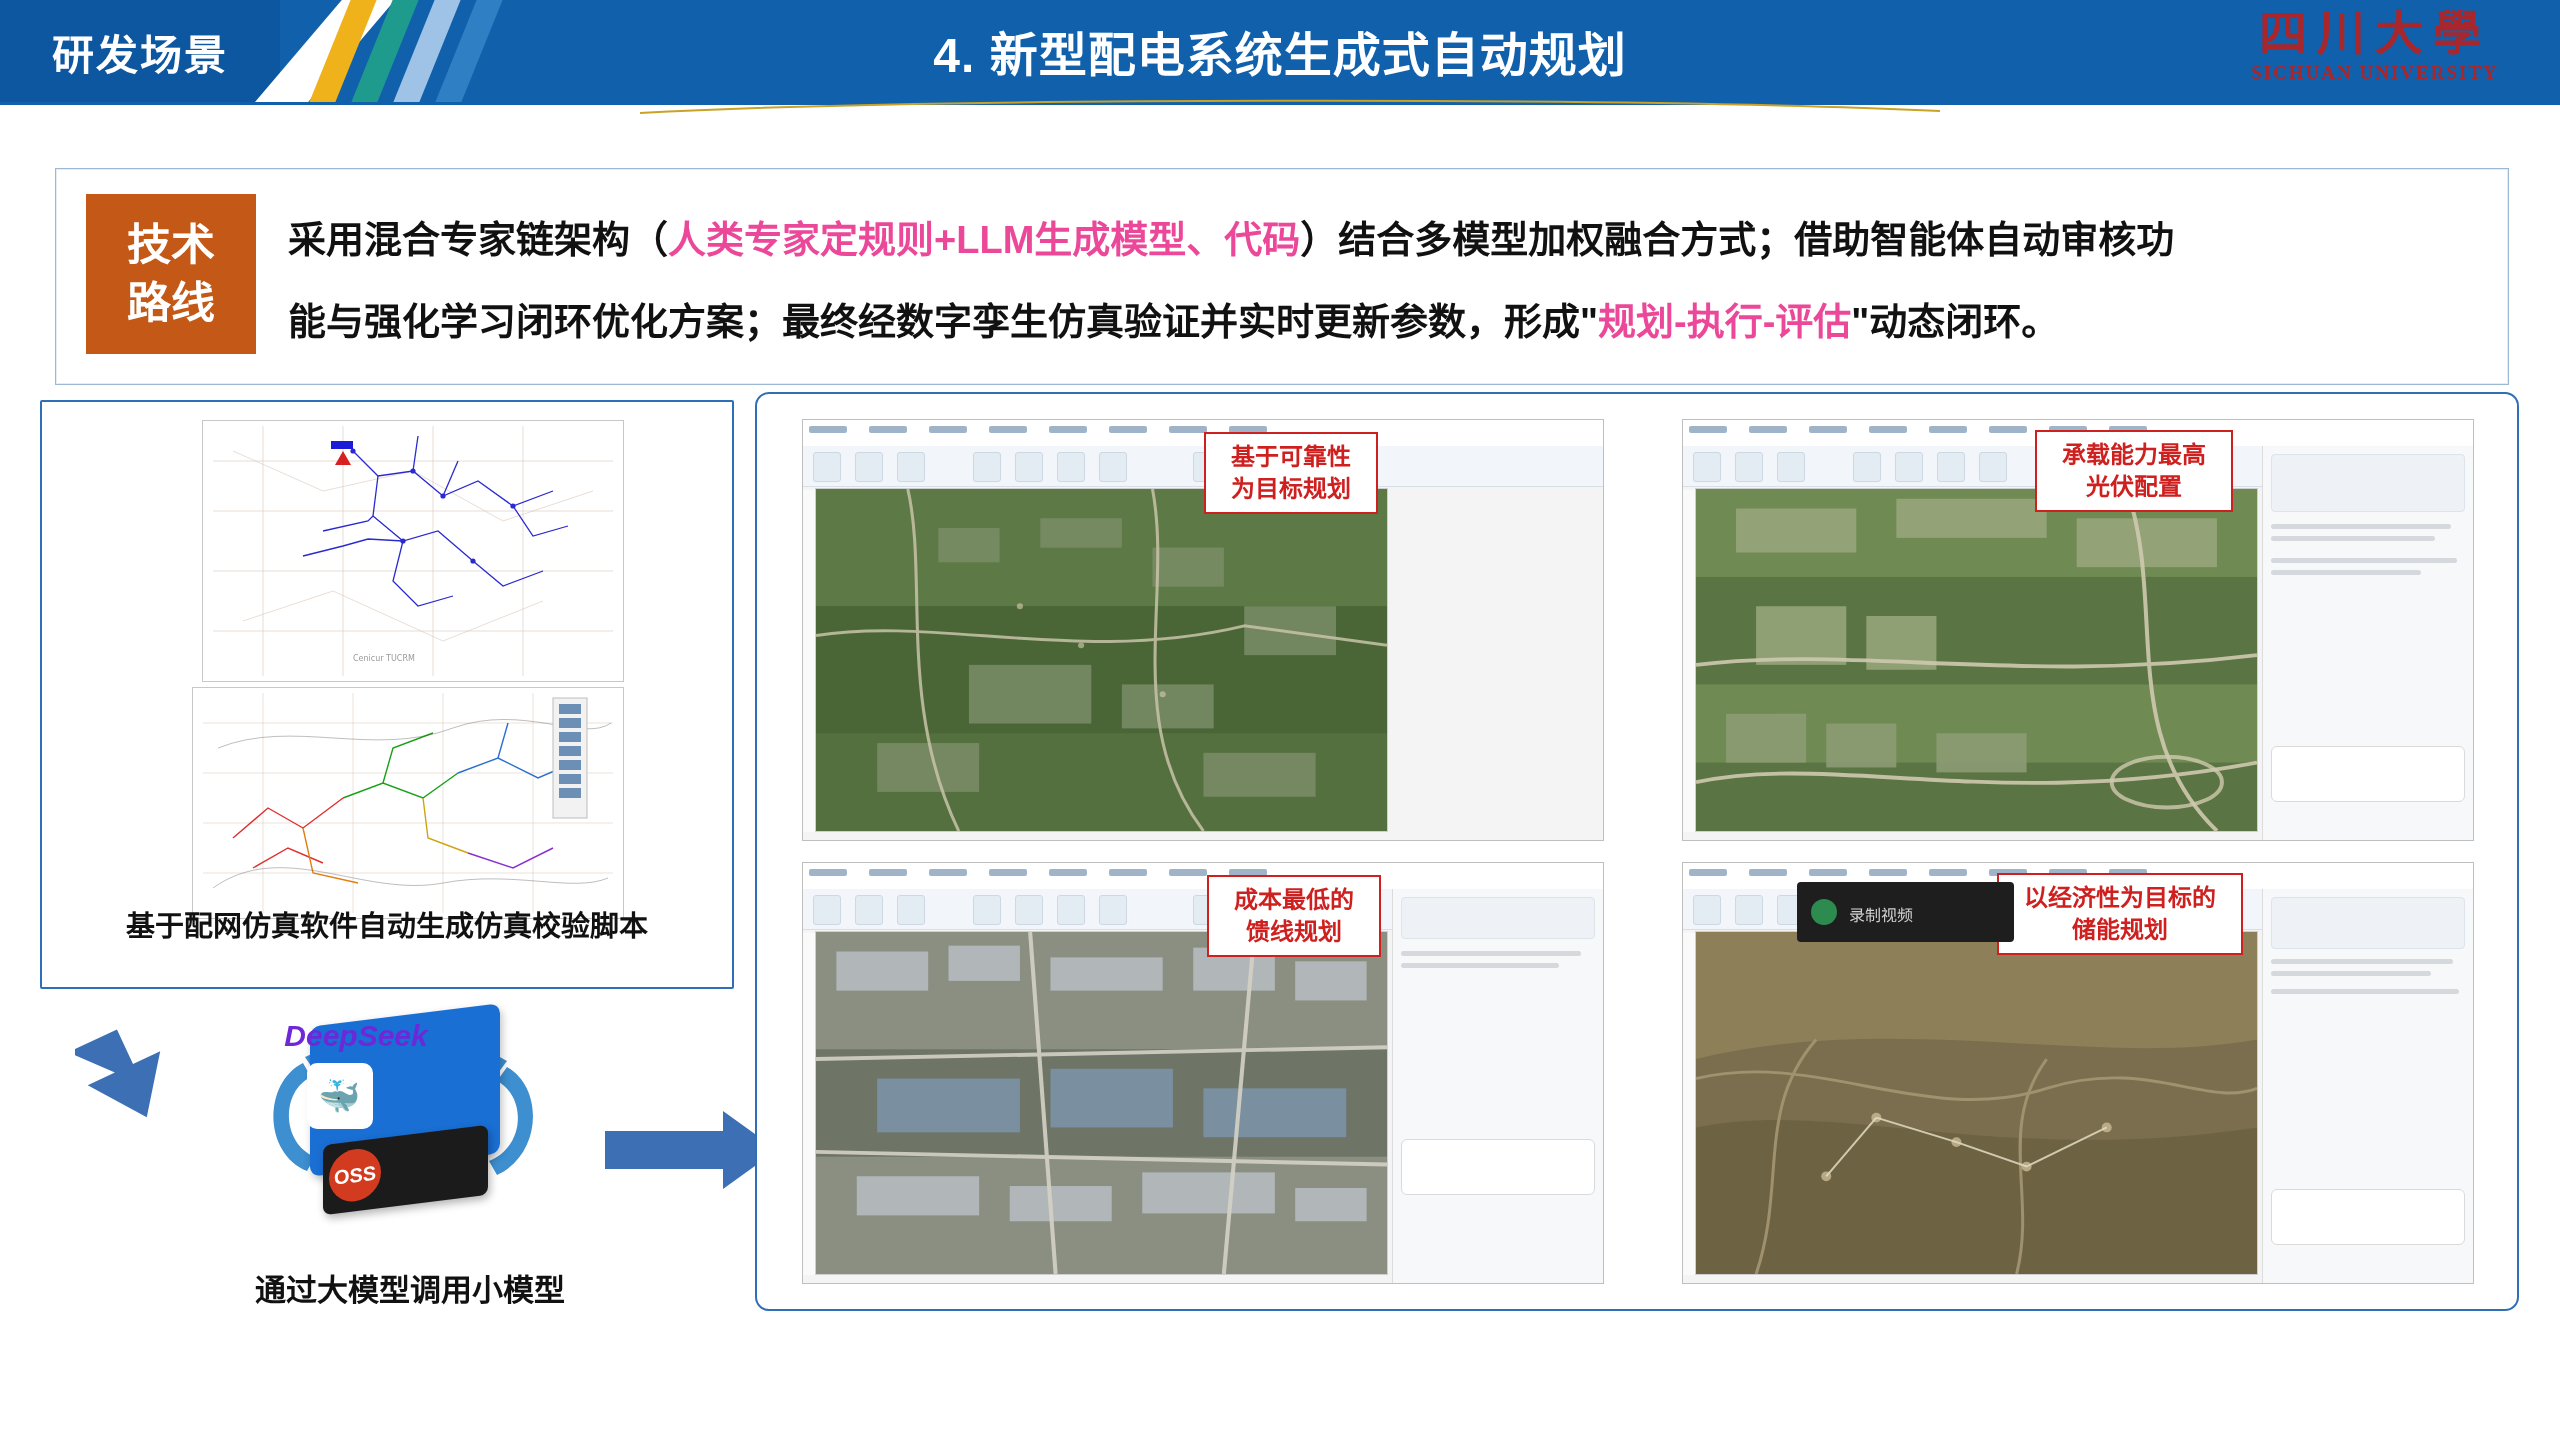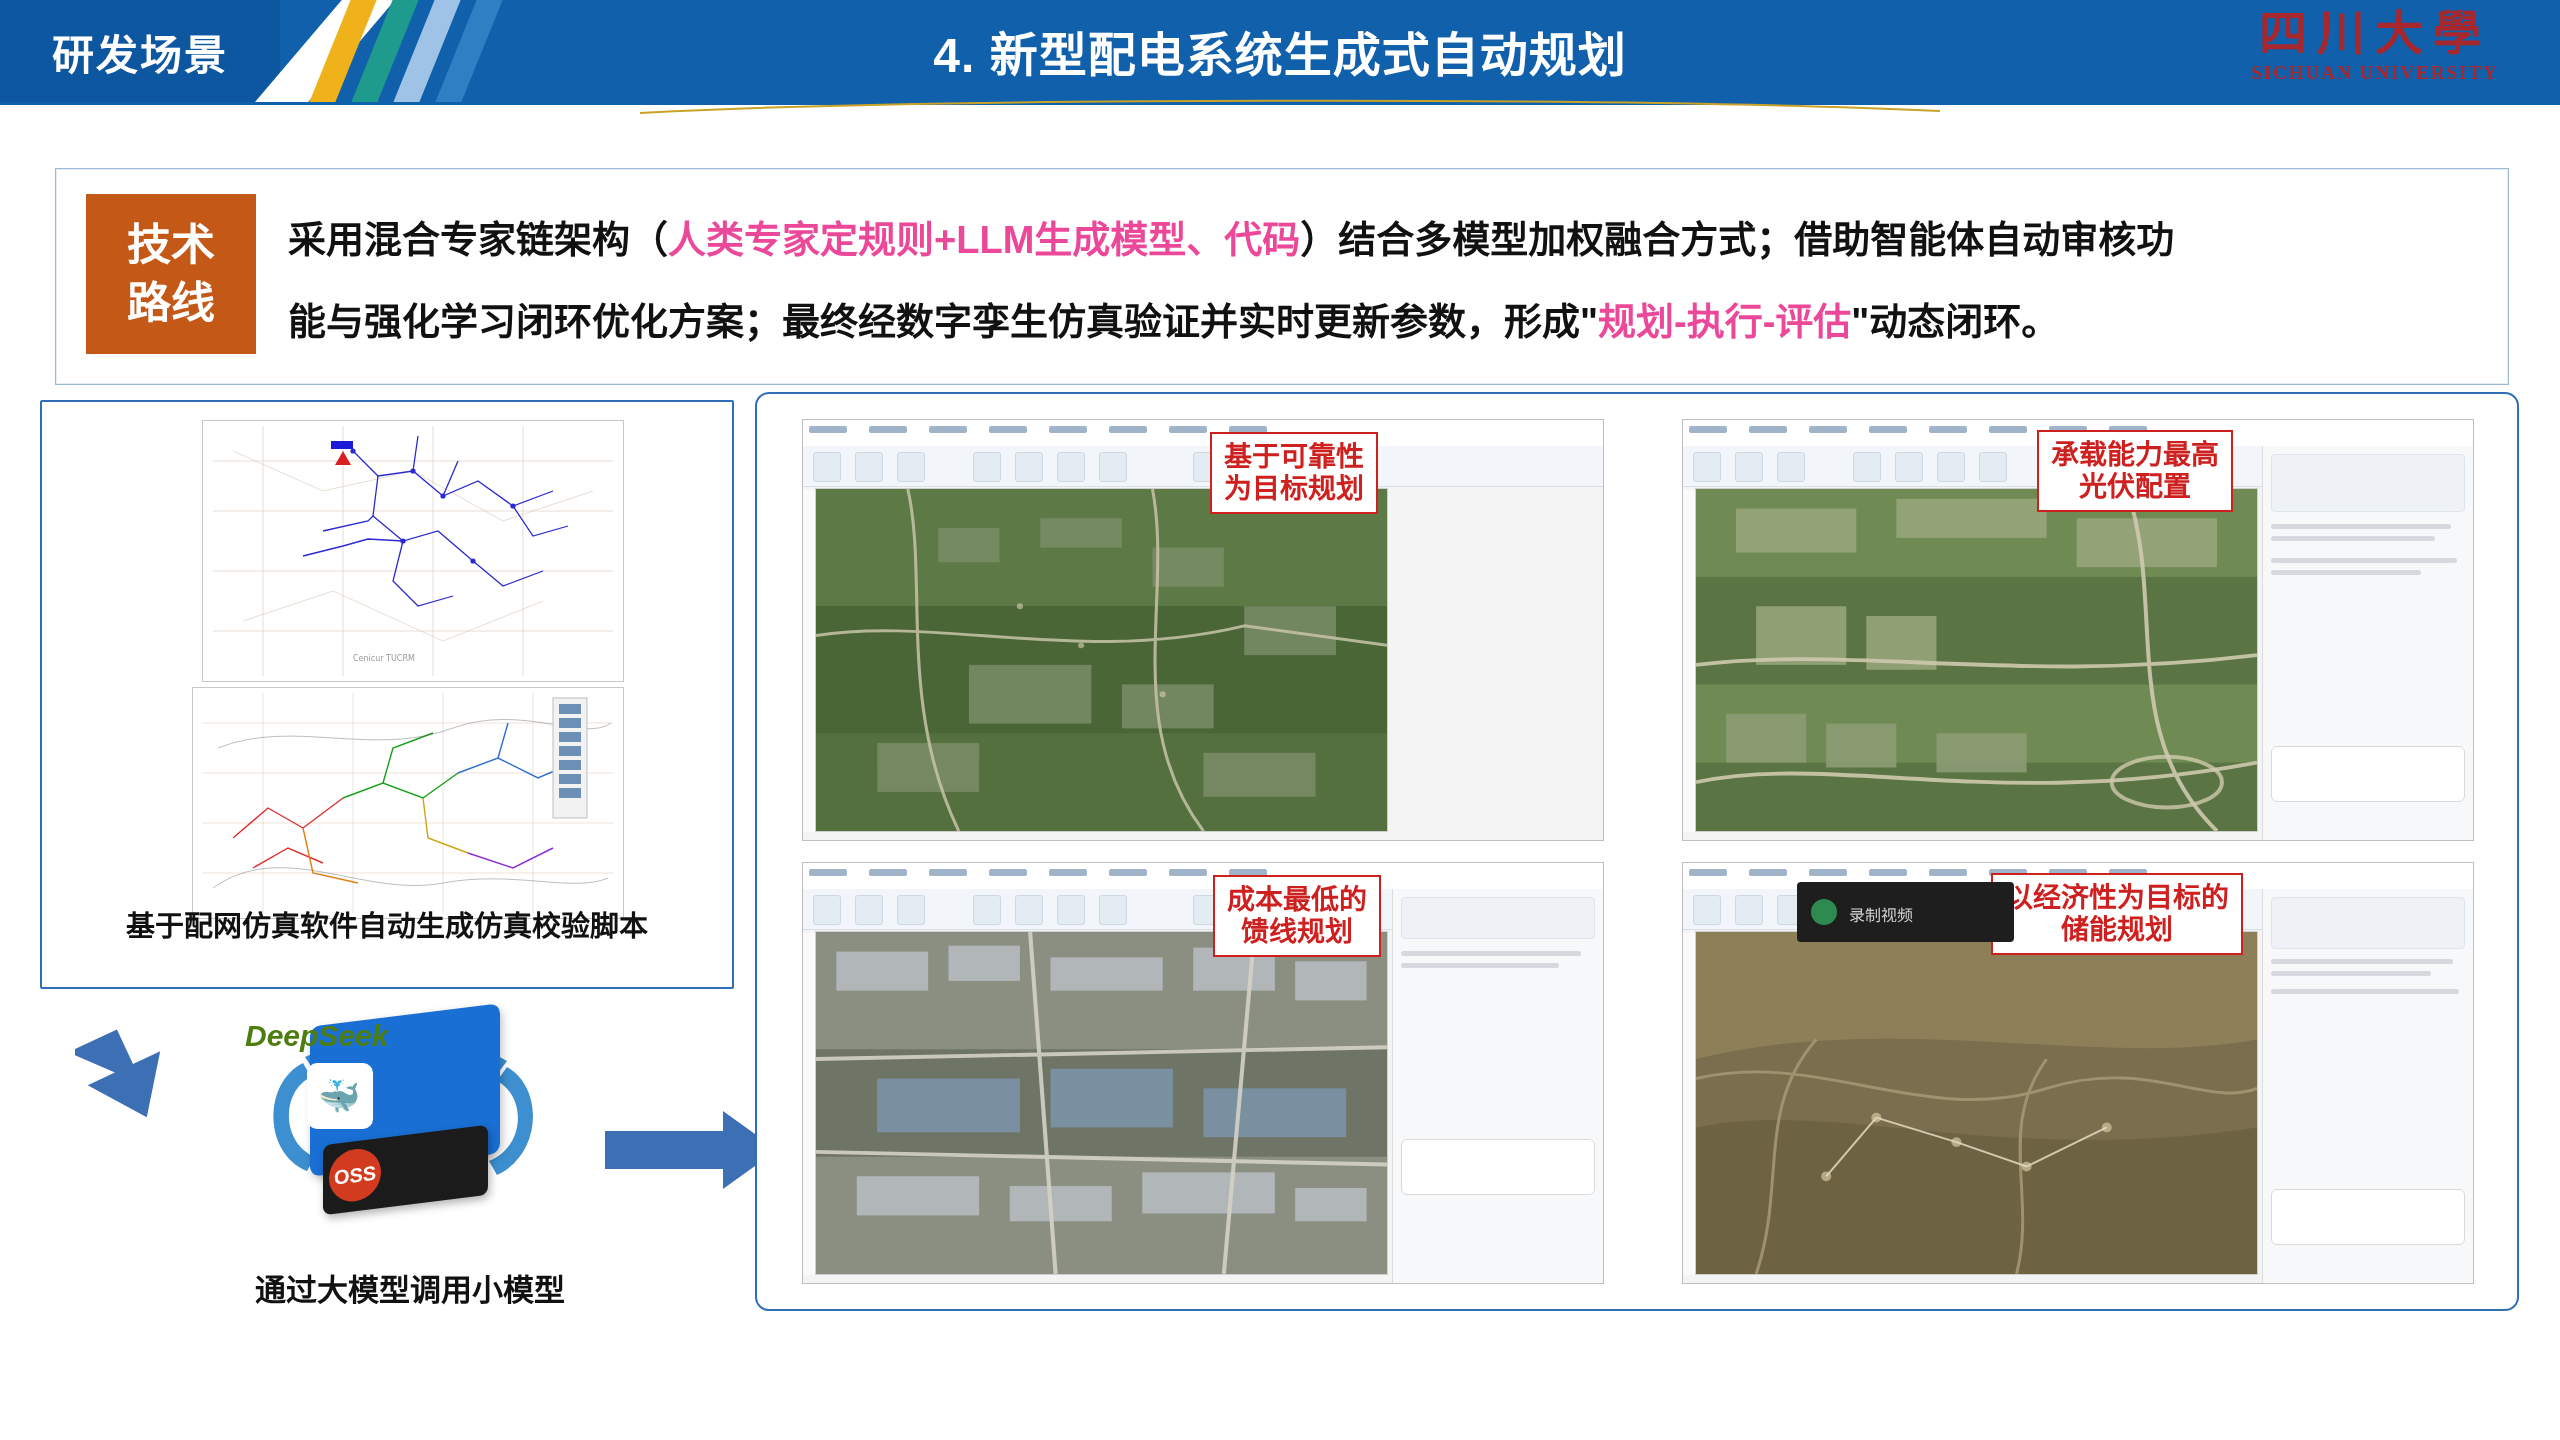--- a/index.html
+++ b/index.html
@@ -107,22 +107,22 @@
   
   .arrow1{position:absolute;left:75px;top:1018px;width:130px;height:110px;}
   .arrow2{position:absolute;left:605px;top:1105px;width:175px;height:90px;}
   .deepseek-wrap{position:absolute;left:245px;top:1005px;width:330px;height:225px;}
   .ds-card{
     position:absolute;left:65px;top:10px;width:190px;height:150px;
     background:#1a6fd4;border-radius:10px;transform:skewY(-7deg);
     box-shadow:2px 4px 8px rgba(0,0,0,.25);
   }
   .ds-title{
-    position:absolute;left:0;top:14px;width:190px;
-    color:#4d7c0f;font-size:30px;font-weight:bold;font-style:italic;
+    position:absolute;left:16px;top:14px;width:190px;text-align:center;
+    color:#6d28d9;font-size:30px;font-weight:bold;font-style:italic;
   }
   .ds-whale{
     position:absolute;left:62px;top:58px;width:66px;height:66px;
     background:#ffffff;border-radius:10px;
     display:flex;align-items:center;justify-content:center;
     color:#1a6fd4;font-size:34px;
   }
   .oss-card{
     position:absolute;left:78px;top:130px;width:165px;height:70px;
     background:#1b1b1b;border-radius:8px;transform:skewY(-7deg);
@@ -158,22 +158,22 @@
   .app-ribbon{position:absolute;left:0;top:26px;width:100%;height:40px;background:#f2f6fa;border-bottom:1px solid #d6dee6;}
   .ribbon-grp{position:absolute;top:6px;display:flex;gap:14px;}
   .ribbon-btn{width:26px;height:28px;background:#e3ebf3;border:1px solid #cdd8e3;border-radius:3px;}
   .map-area{position:absolute;left:12px;top:68px;right:215px;bottom:8px;overflow:hidden;border:1px solid #cfcfcf;}
   .side-rail{position:absolute;left:0;top:70px;width:12px;bottom:8px;background:#fafafa;}
   .chat-pane{position:absolute;right:0;top:26px;width:210px;bottom:0;background:#f7f8fa;border-left:1px solid #dcdcdc;}
   .chat-line{position:absolute;left:8px;height:5px;background:#d5d9de;border-radius:3px;}
   .chat-box{position:absolute;left:8px;right:8px;height:54px;background:#ffffff;border:1px solid #dadada;border-radius:6px;}
   .callout{
     position:absolute;background:#ffffff;border:2px solid #cf2020;
-    color:#cf2020;font-size:28px;font-weight:bold;line-height:32px;
-    padding:7px 12px;text-align:center;
+    color:#cf2020;font-size:24px;font-weight:bold;line-height:32px;
+    padding:7px 25px;text-align:center;
   }
   .video-chip{
     position:absolute;background:#1e1e1e;border-radius:4px;
   }
   .video-chip .play{
     position:absolute;left:14px;top:50%;margin-top:-13px;width:26px;height:26px;
     border-radius:50%;background:#2e8b4f;
   }
 </style>
 </head>

